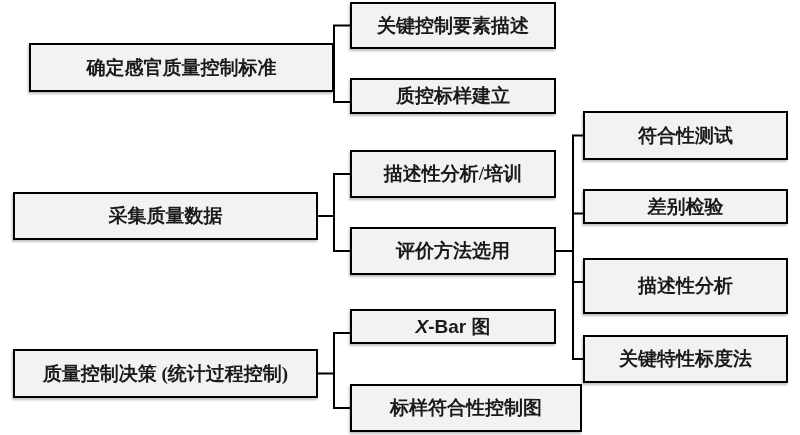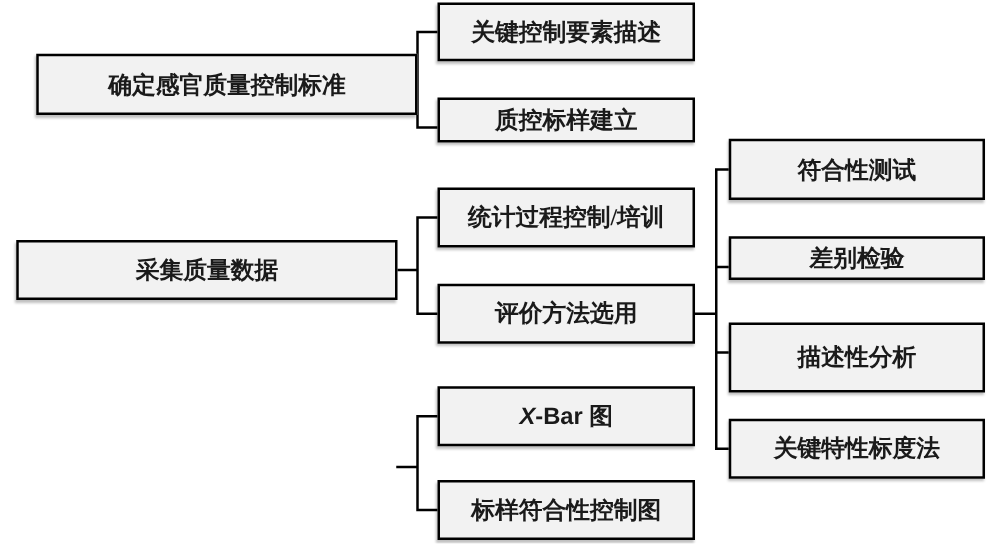--- a/index.html
+++ b/index.html
@@ -62,42 +62,45 @@
   </svg>
 
   <div class="node" style="left:29px; top:43px; width:305px; height:49px">
     <span>确定感官质量控制标准</span>
   </div>
 
   <div class="node" style="left:13px; top:192px; width:305px; height:48px">
     <span>采集质量数据</span>
   </div>
 
+  <div class="node" style="left:13px; top:349px; width:305px; height:49px">
+    <span>质量控制决策 (统计过程控制)</span>
+  </div>
 
   <div class="node" style="left:350px; top:2px; width:206px; height:47px">
     <span>关键控制要素描述</span>
   </div>
 
   <div class="node" style="left:350px; top:78px; width:206px; height:36px">
     <span>质控标样建立</span>
   </div>
 
   <div class="node" style="left:350px; top:150px; width:206px; height:48px">
-    <span>统计过程控制/培训</span>
+    <span>描述性分析/培训</span>
   </div>
 
   <div class="node" style="left:350px; top:227px; width:206px; height:48px">
     <span>评价方法选用</span>
   </div>
 
-  <div class="node" style="left:350px; top:309px; width:206px; height:48px">
+  <div class="node" style="left:350px; top:309px; width:206px; height:35px">
     <span><span class="italic">X</span><span class="latin">-Bar 图</span></span>
   </div>
 
-  <div class="node" style="left:350px; top:384px; width:206px; height:48px">
+  <div class="node" style="left:350px; top:384px; width:232px; height:48px">
     <span>标样符合性控制图</span>
   </div>
 
   <div class="node" style="left:583px; top:111px; width:205px; height:49px">
     <span>符合性测试</span>
   </div>
 
   <div class="node" style="left:583px; top:189px; width:205px; height:35px">
     <span>差别检验</span>
   </div>

